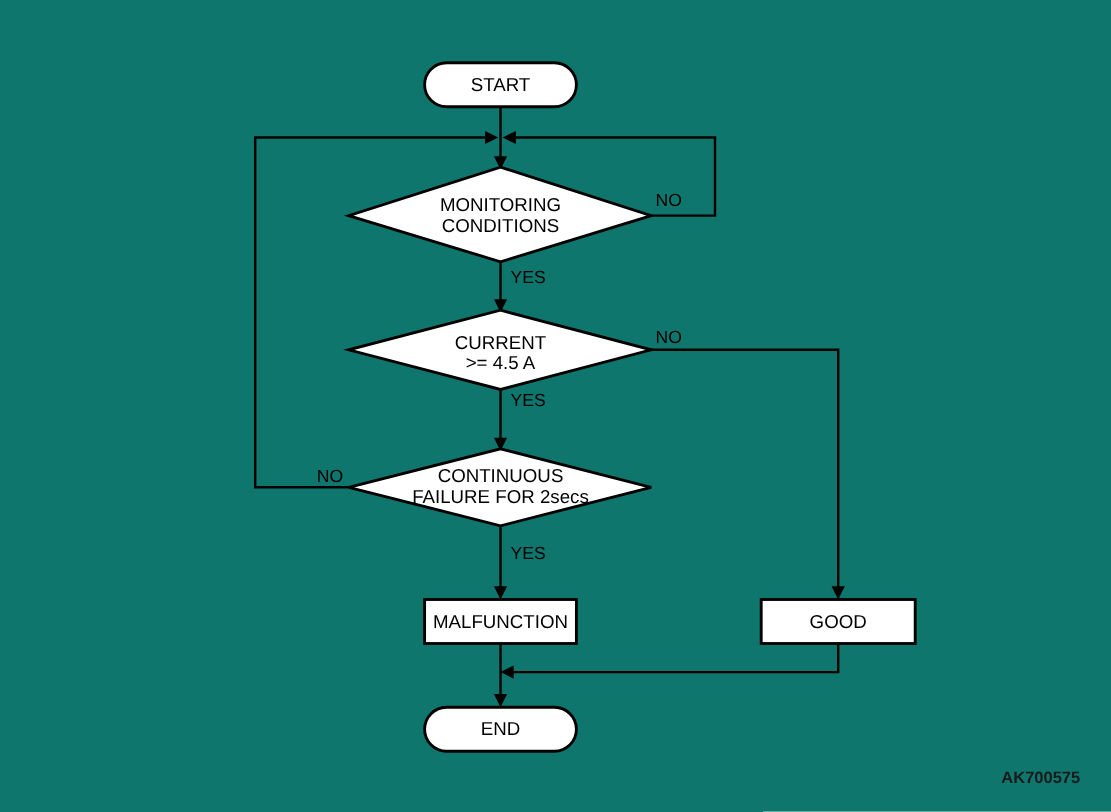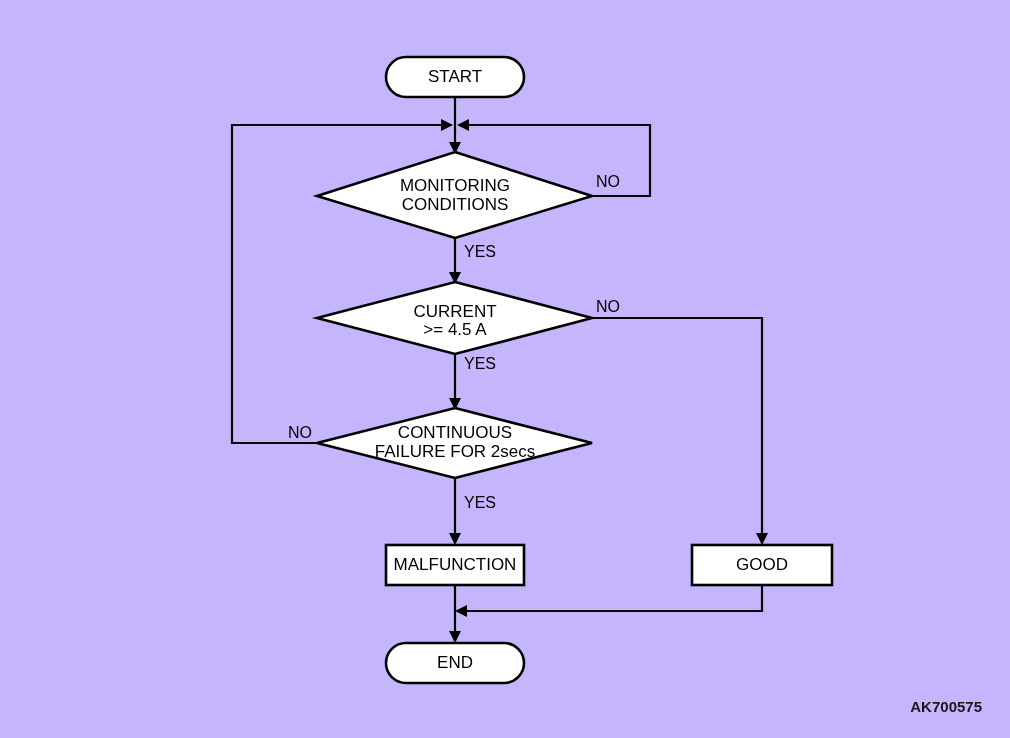--- a/index.html
+++ b/index.html
@@ -8,21 +8,21 @@
     padding: 0;
     background: #ffffff;
   }
   body {
     font-family: "Liberation Sans", sans-serif;
   }
   #canvas {
     position: relative;
     width: 1010px;
     height: 738px;
-    background: #c4b5fd;
+    background: #0f766e;
     overflow: hidden;
   }
   #flow-svg {
     position: absolute;
     left: 0;
     top: 0;
     width: 1010px;
     height: 738px;
   }
   .node-text {

